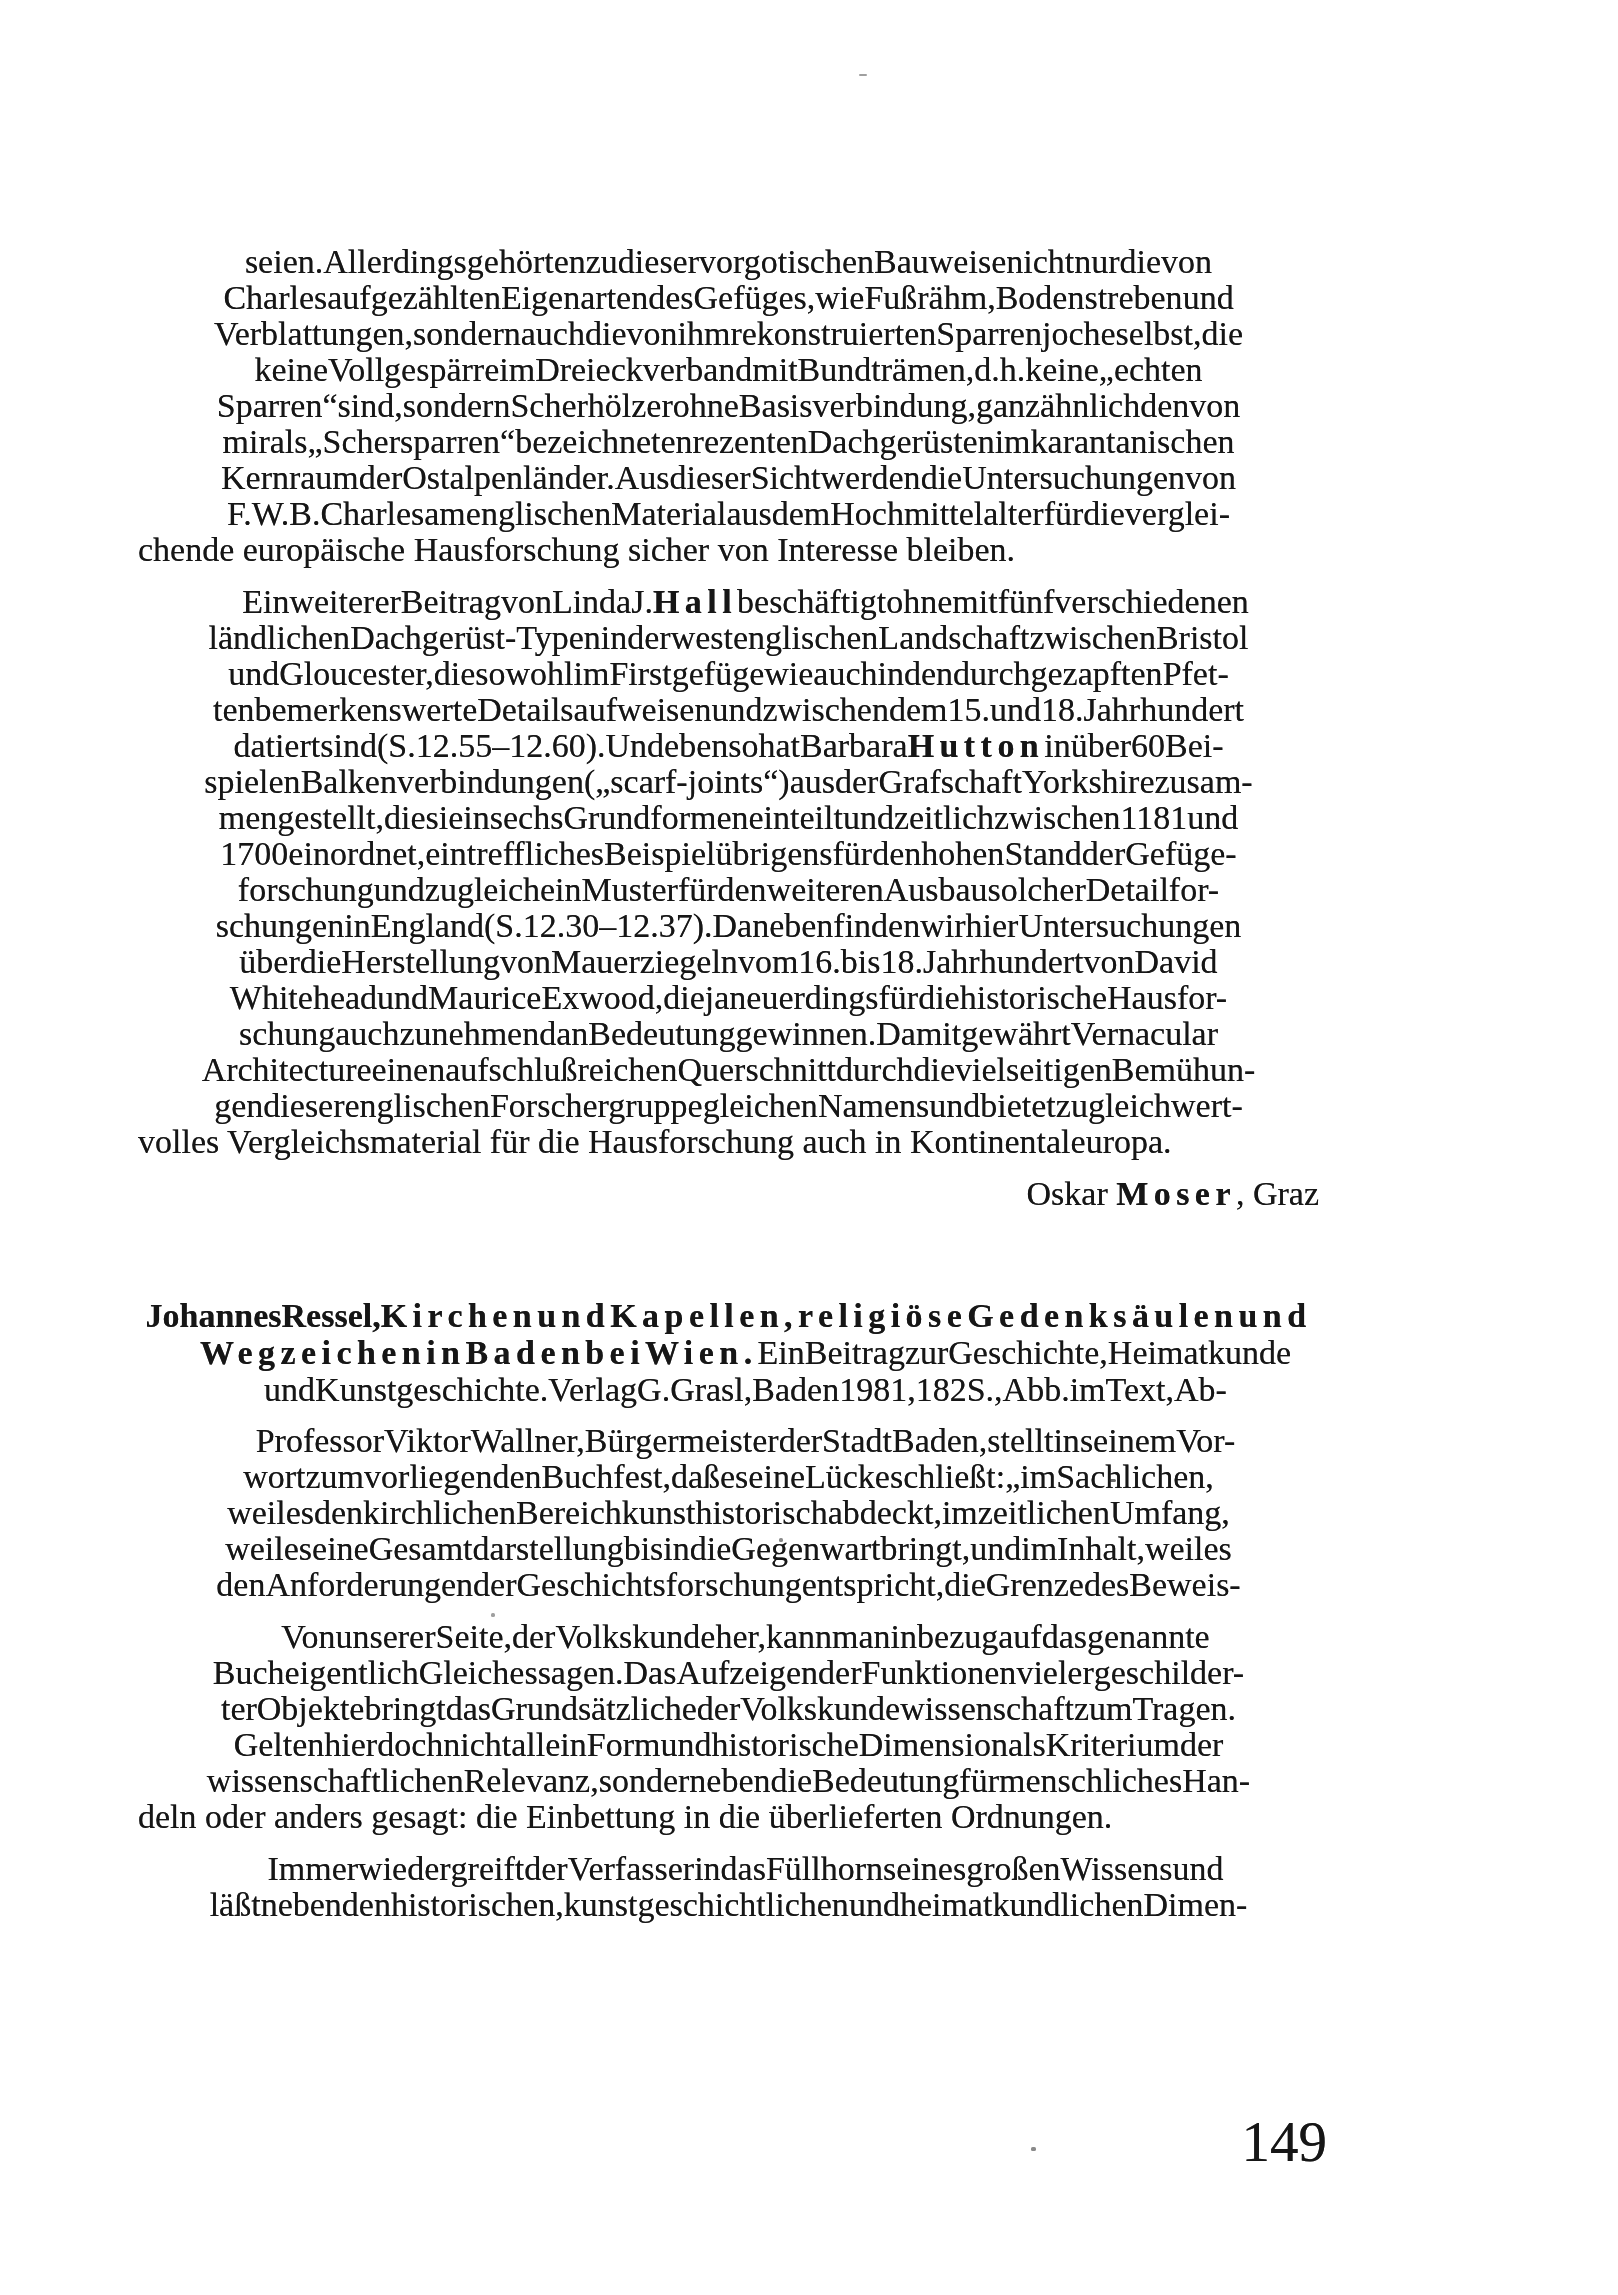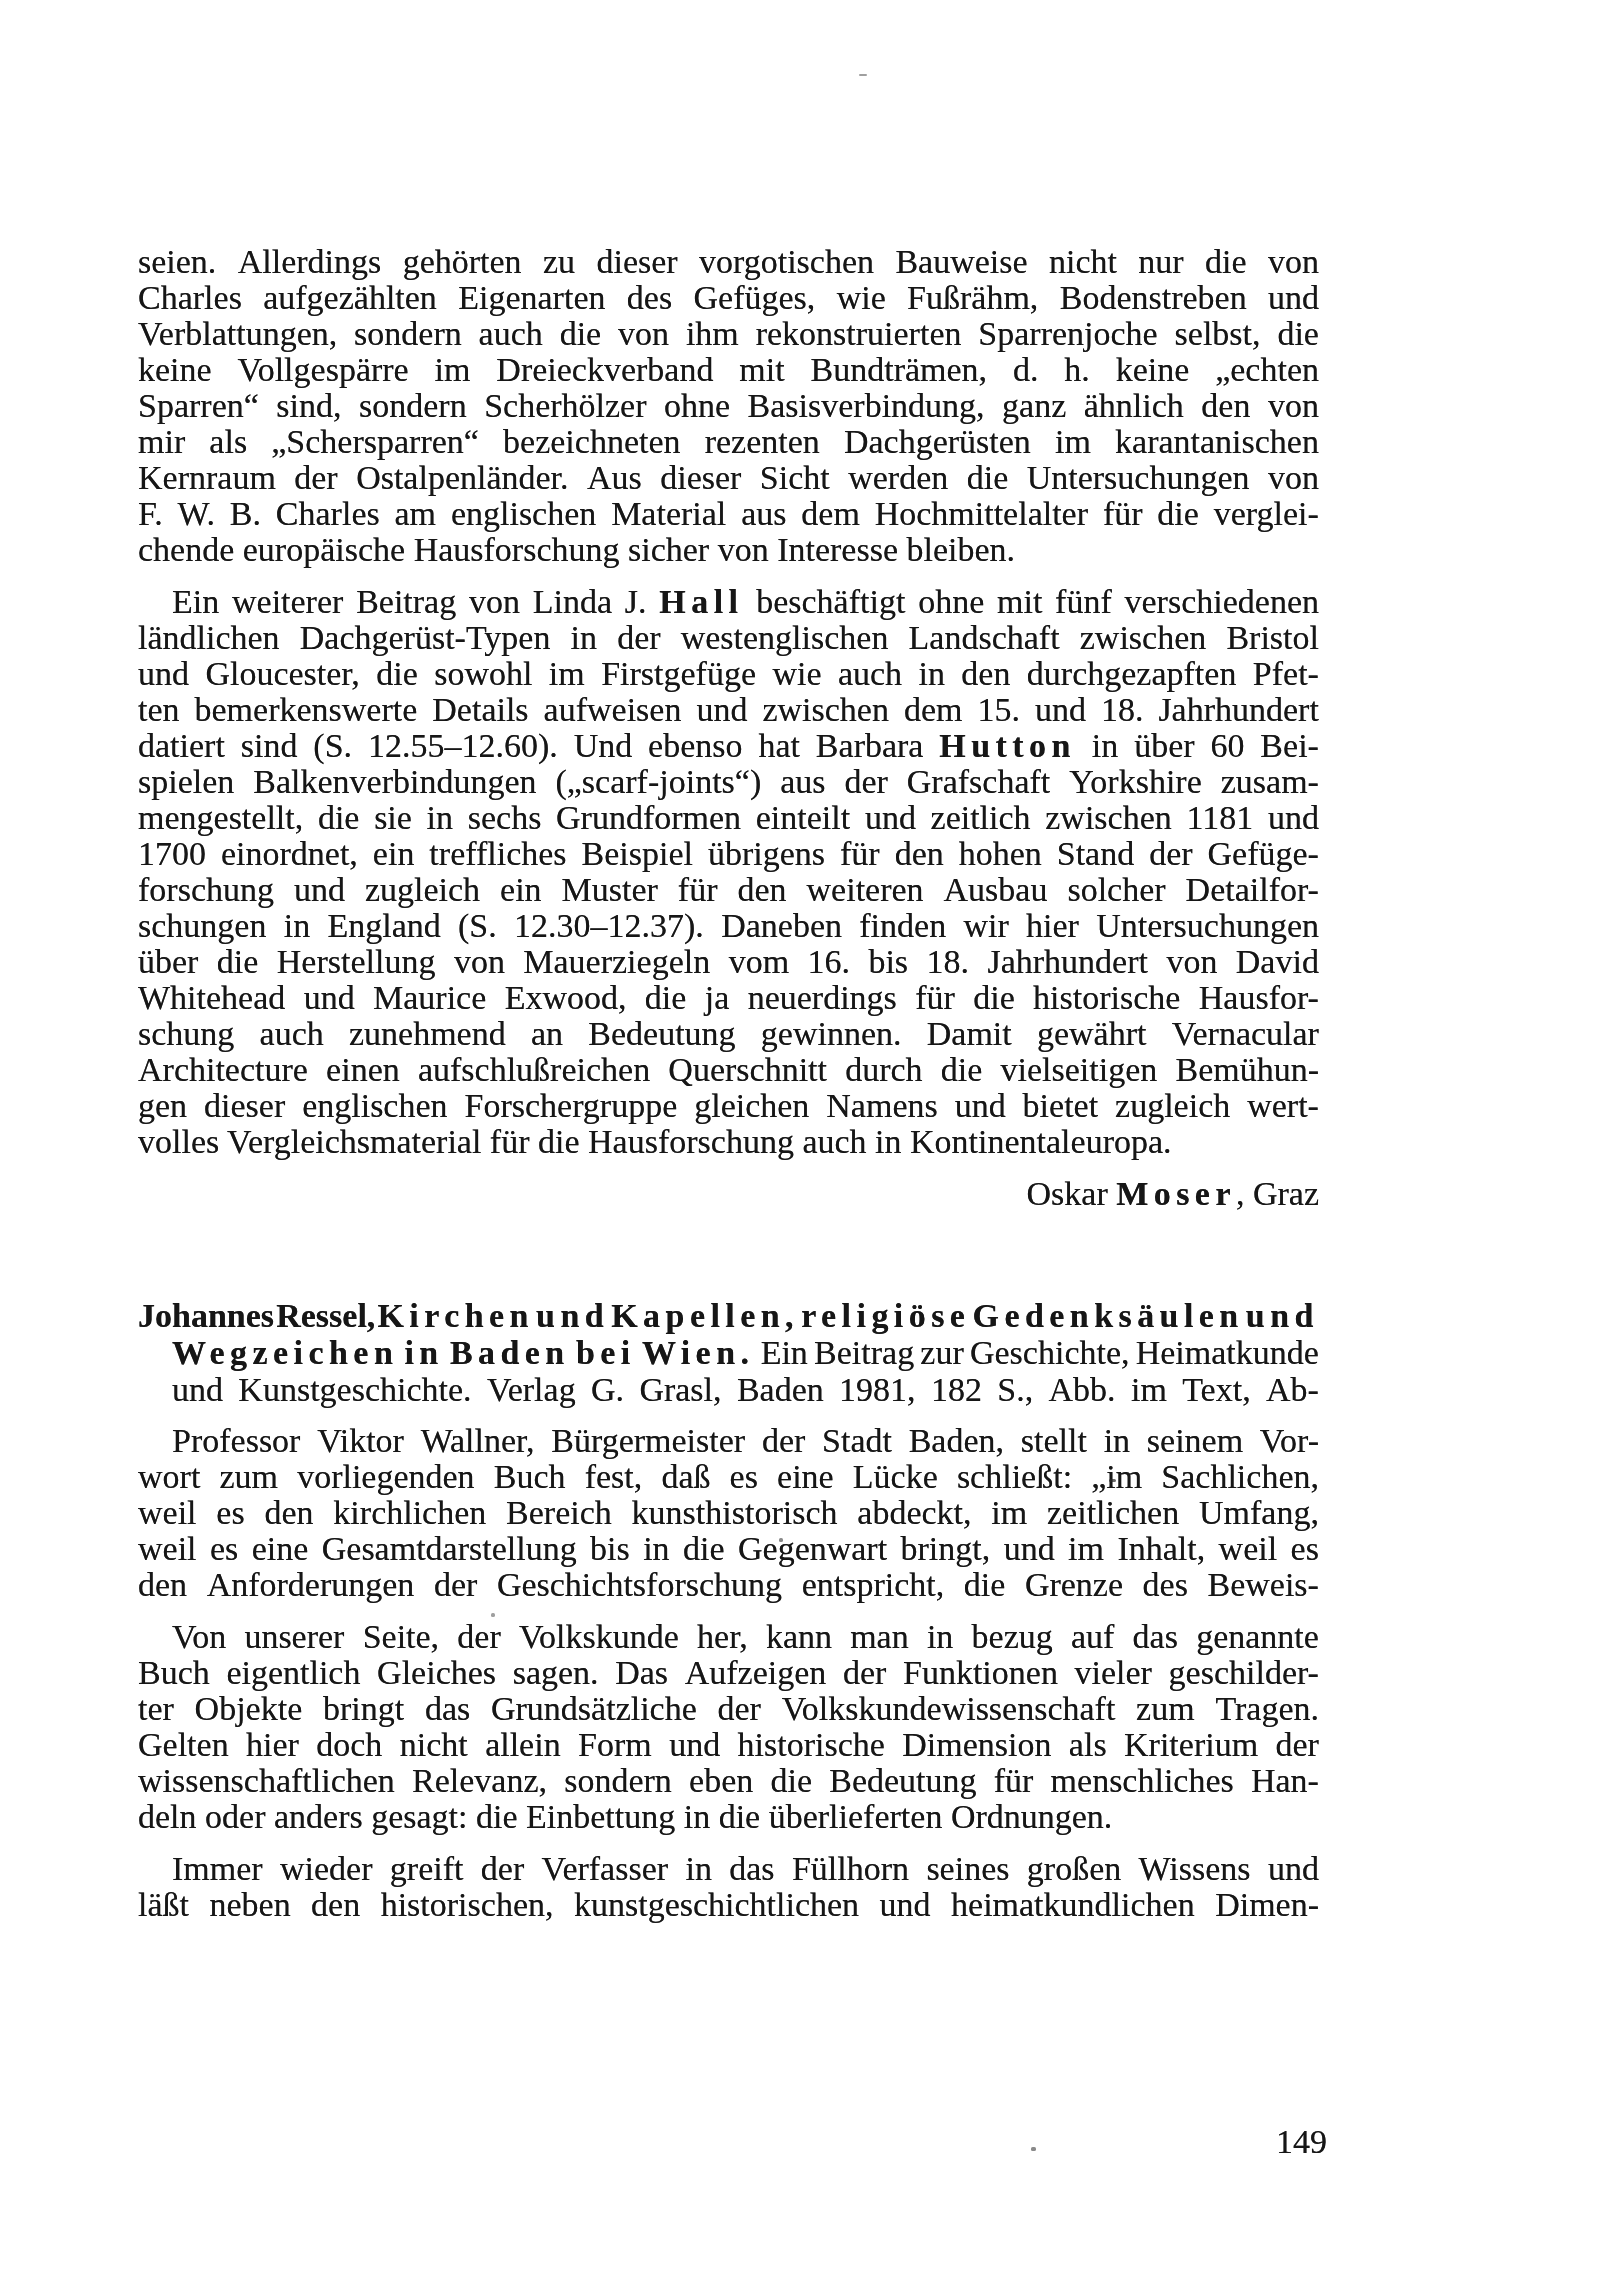--- a/index.html
+++ b/index.html
@@ -14,32 +14,32 @@
   .text-column{
     position:absolute;
     left:138px;top:244px;
     width:1181px;
     font-size:34px;
     line-height:36px;
     text-shadow:0 0 0.5px rgba(15,15,15,0.7);
   }
   .block{margin:0 0 16px 0;}
   .line{height:36px;}
-  .line.just{display:flex;justify-content:space-between;}
+  .line.just{display:flex;justify-content:center;}
   .line.plain{white-space:pre;}
   .ind{padding-left:34px;}
   .heading{margin-top:85px;margin-bottom:14.6px;}
   .heading .line{height:37px;line-height:37px;}
   .signature{text-align:right;}
   .sp{letter-spacing:0.16em;font-weight:bold;}
   .b{font-weight:bold;}
   .page-number{
     position:absolute;
     top:2117px;right:291px;
-    font-size:34px;line-height:49px;
+    font-size:57px;line-height:49px;
     font-family:"Liberation Serif","DejaVu Serif",serif;
     color:#161616;
     text-shadow:0 0 0.5px rgba(15,15,15,0.7);
     margin-left:42px;
   }
   .speck{position:absolute;background:#2a2a2a;border-radius:1.6px;}
 </style>
 </head>
 <body>
 

